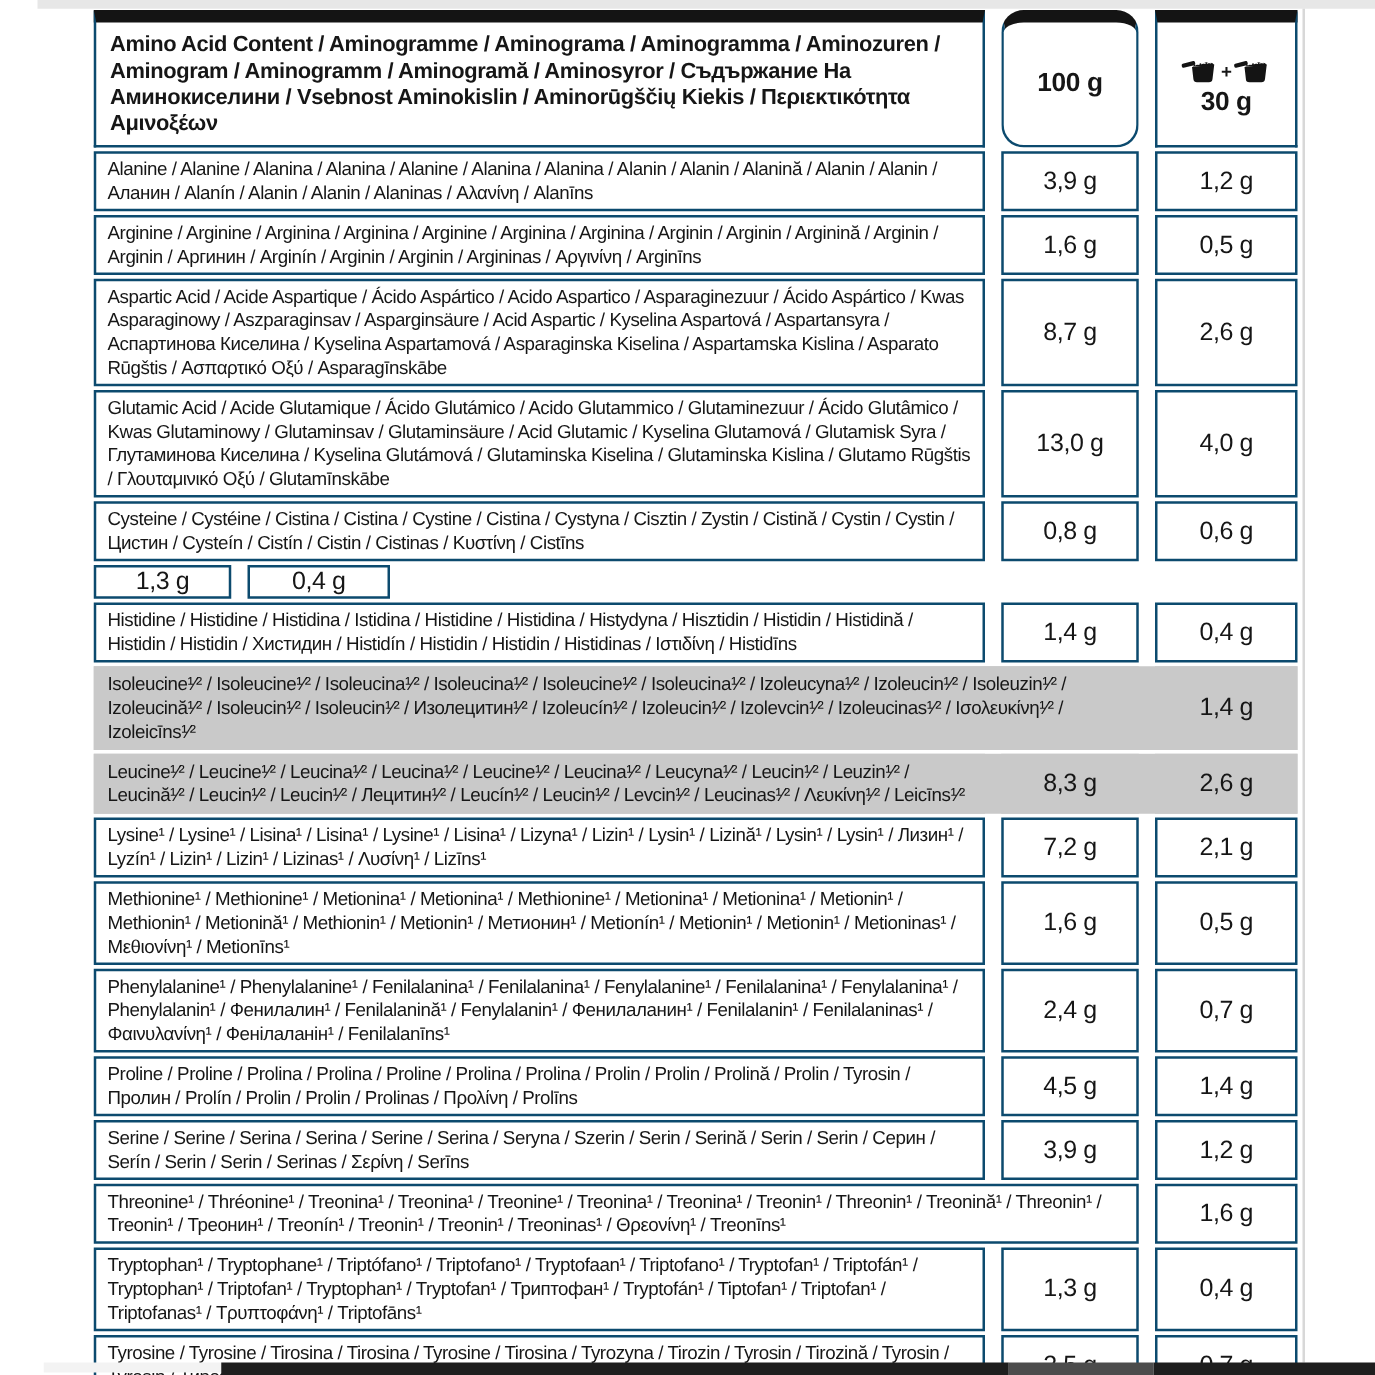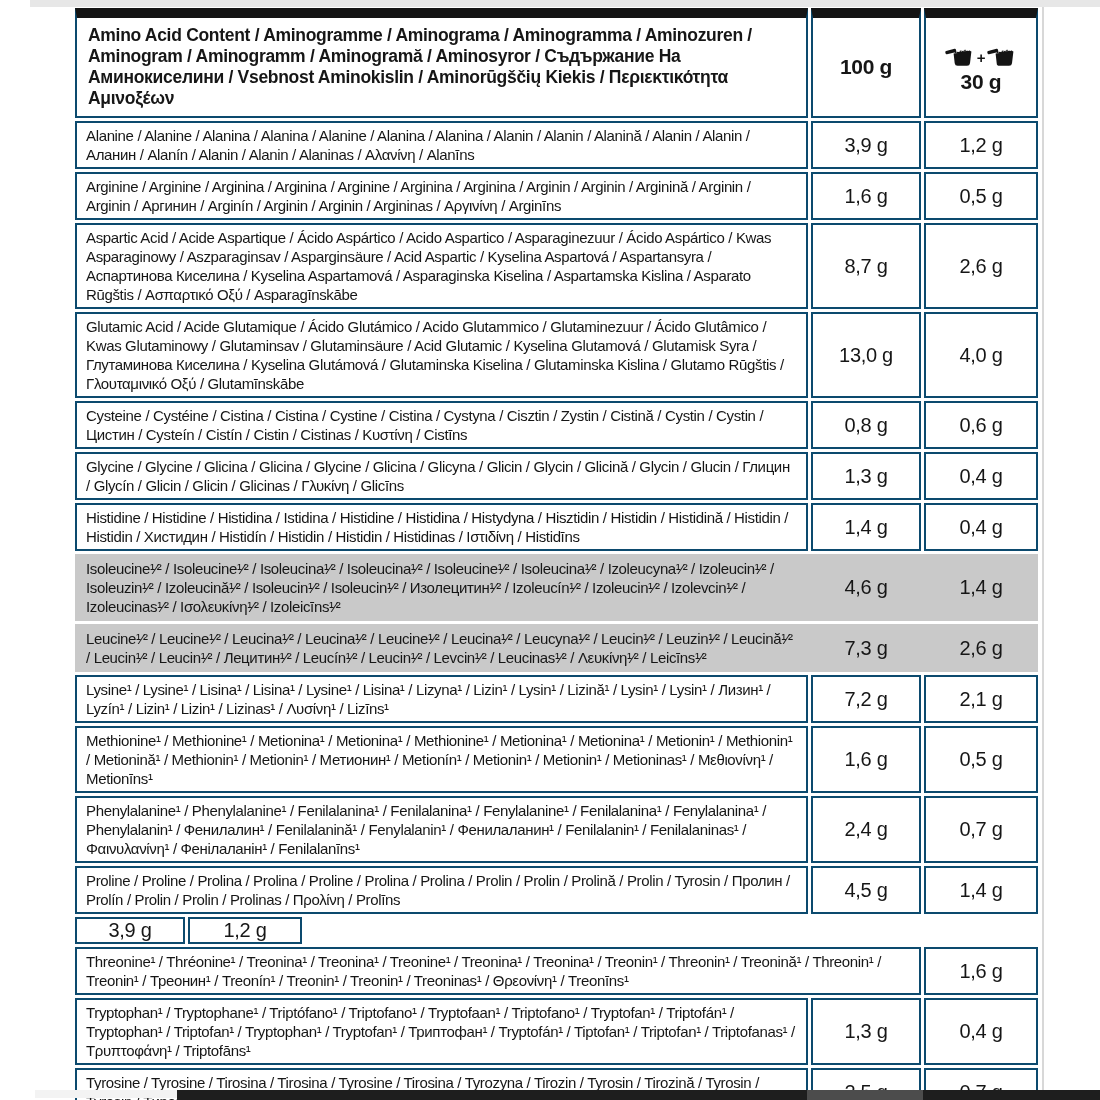--- a/index.html
+++ b/index.html
@@ -4,37 +4,37 @@
 <style>
   html,body{margin:0;padding:0;}
   body{
     width:1100px;height:1100px;position:relative;background:#ffffff;
     font-family:"Liberation Sans", sans-serif;color:#161616;overflow:hidden;
   }
   .top-strip{position:absolute;top:0;left:30px;right:0;height:7px;background:#e7e7e7;}
   .right-fold{position:absolute;top:7px;bottom:10px;left:1042px;width:2px;background:#d8d8d8;}
 
   .tablewrap{position:absolute;top:8px;left:75px;width:963px;}
-  .row{display:flex;gap:3px;margin-bottom:3px;}
+  .row{display:flex;gap:13px;margin-bottom:3px;}
   .cell{background:#ffffff;border:2px solid #0c4a6e;box-sizing:border-box;}
   .cell.name{
     flex:1;padding:3px 9px;font-size:15px;line-height:19px;
     letter-spacing:-0.35px;font-weight:500;text-align:left;
   }
   .cell.v100{width:110px;display:flex;align-items:center;justify-content:center;font-size:20px;letter-spacing:-0.3px;}
   .cell.v30{width:114px;display:flex;align-items:center;justify-content:center;font-size:20px;letter-spacing:-0.3px;}
 
   .row.hl{background:#c9c9c9;}
   .row.hl .cell{background:#c9c9c9;border-color:transparent;}
 
   .row.header .cell{border-top:10px solid #141414;}
   .row.header .cell.name{
     font-size:17.5px;font-weight:bold;line-height:21px;padding:7px 11px;letter-spacing:-0.3px;
   }
-  .row.header .cell.v100{font-size:21px;font-weight:bold;}
+  .row.header .cell.v100{font-size:21px;font-weight:bold;border-radius:18px;}
   .row.header .cell.v30{flex-direction:column;font-size:21px;font-weight:bold;padding-top:6px;}
   .scoops{display:flex;align-items:center;gap:2px;margin-bottom:1px;}
   .scoops .plus{font-size:15px;font-weight:bold;line-height:1;}
 
   .bb-left{position:absolute;bottom:2px;left:35px;width:142px;height:8px;background:#f3f3f3;}
   .bb{position:absolute;bottom:0;height:10px;}
   .bb.d1{left:177px;width:630px;background:#1e1e1e;}
   .bb.g1{left:807px;width:116px;background:#4c4c4c;}
   .bb.d2{left:923px;width:177px;background:#1e1e1e;}
 </style>
@@ -91,37 +91,35 @@
         <div class="cell name">Glutamic Acid / Acide Glutamique / Ácido Glutámico / Acido Glutammico / Glutaminezuur / Ácido Glutâmico / Kwas Glutaminowy / Glutaminsav / Glutaminsäure / Acid Glutamic / Kyselina Glutamová / Glutamisk Syra / Глутаминова Киселина / Kyselina Glutámová / Glutaminska Kiselina / Glutaminska Kislina / Glutamo Rūgštis / Γλουταμινικό Οξύ / Glutamīnskābe</div>
         <div class="cell v100">13,0 g</div>
         <div class="cell v30">4,0 g</div>
       </div>
       <div class="row">
         <div class="cell name">Cysteine / Cystéine / Cistina / Cistina / Cystine / Cistina / Cystyna / Cisztin / Zystin / Cistină / Cystin / Cystin / Цистин / Cysteín / Cistín / Cistin / Cistinas / Κυστίνη / Cistīns</div>
         <div class="cell v100">0,8 g</div>
         <div class="cell v30">0,6 g</div>
       </div>
       <div class="row">
-        <div class="cell name">Glycine / Glycine / Glicina / Glicina / Glycine / Glicina / Glicyna / Glicin / Glycin / Glicină / Glycin / Glucin / Глицин / Glycín / Glicin / Glicin / Glicinas / Γλυκίνη / Glicīns</div>
         <div class="cell v100">1,3 g</div>
         <div class="cell v30">0,4 g</div>
       </div>
       <div class="row">
         <div class="cell name">Histidine / Histidine / Histidina / Istidina / Histidine / Histidina / Histydyna / Hisztidin / Histidin / Histidină / Histidin / Histidin / Хистидин / Histidín / Histidin / Histidin / Histidinas / Ιστιδίνη / Histidīns</div>
         <div class="cell v100">1,4 g</div>
         <div class="cell v30">0,4 g</div>
       </div>
       <div class="row hl">
         <div class="cell name">Isoleucine¹⁄² / Isoleucine¹⁄² / Isoleucina¹⁄² / Isoleucina¹⁄² / Isoleucine¹⁄² / Isoleucina¹⁄² / Izoleucyna¹⁄² / Izoleucin¹⁄² / Isoleuzin¹⁄² / Izoleucină¹⁄² / Isoleucin¹⁄² / Isoleucin¹⁄² / Изолецитин¹⁄² / Izoleucín¹⁄² / Izoleucin¹⁄² / Izolevcin¹⁄² / Izoleucinas¹⁄² / Ισολευκίνη¹⁄² / Izoleicīns¹⁄²</div>
-        <div class="cell v100">4,6 g</div>
         <div class="cell v30">1,4 g</div>
       </div>
       <div class="row hl">
         <div class="cell name">Leucine¹⁄² / Leucine¹⁄² / Leucina¹⁄² / Leucina¹⁄² / Leucine¹⁄² / Leucina¹⁄² / Leucyna¹⁄² / Leucin¹⁄² / Leuzin¹⁄² / Leucină¹⁄² / Leucin¹⁄² / Leucin¹⁄² / Лецитин¹⁄² / Leucín¹⁄² / Leucin¹⁄² / Levcin¹⁄² / Leucinas¹⁄² / Λευκίνη¹⁄² / Leicīns¹⁄²</div>
-        <div class="cell v100">7,3 g</div>
+        <div class="cell v100">8,3 g</div>
         <div class="cell v30">2,6 g</div>
       </div>
       <div class="row">
         <div class="cell name">Lysine¹ / Lysine¹ / Lisina¹ / Lisina¹ / Lysine¹ / Lisina¹ / Lizyna¹ / Lizin¹ / Lysin¹ / Lizină¹ / Lysin¹ / Lysin¹ / Лизин¹ / Lyzín¹ / Lizin¹ / Lizin¹ / Lizinas¹ / Λυσίνη¹ / Lizīns¹</div>
         <div class="cell v100">7,2 g</div>
         <div class="cell v30">2,1 g</div>
       </div>
       <div class="row">
         <div class="cell name">Methionine¹ / Methionine¹ / Metionina¹ / Metionina¹ / Methionine¹ / Metionina¹ / Metionina¹ / Metionin¹ / Methionin¹ / Metionină¹ / Methionin¹ / Metionin¹ / Метионин¹ / Metionín¹ / Metionin¹ / Metionin¹ / Metioninas¹ / Μεθιονίνη¹ / Metionīns¹</div>
         <div class="cell v100">1,6 g</div>
@@ -131,20 +129,21 @@
         <div class="cell name">Phenylalanine¹ / Phenylalanine¹ / Fenilalanina¹ / Fenilalanina¹ / Fenylalanine¹ / Fenilalanina¹ / Fenylalanina¹ / Phenylalanin¹ / Фенилалин¹ / Fenilalanină¹ / Fenylalanin¹ / Фенилаланин¹ / Fenilalanin¹ / Fenilalaninas¹ / Φαινυλανίνη¹ / Фенілаланін¹ / Fenilalanīns¹</div>
         <div class="cell v100">2,4 g</div>
         <div class="cell v30">0,7 g</div>
       </div>
       <div class="row">
         <div class="cell name">Proline / Proline / Prolina / Prolina / Proline / Prolina / Prolina / Prolin / Prolin / Prolină / Prolin / Tyrosin / Пролин / Prolín / Prolin / Prolin / Prolinas / Προλίνη / Prolīns</div>
         <div class="cell v100">4,5 g</div>
         <div class="cell v30">1,4 g</div>
       </div>
       <div class="row">
+        <div class="cell name">Serine / Serine / Serina / Serina / Serine / Serina / Seryna / Szerin / Serin / Serină / Serin / Serin / Серин / Serín / Serin / Serin / Serinas / Σερίνη / Serīns</div>
         <div class="cell v100">3,9 g</div>
         <div class="cell v30">1,2 g</div>
       </div>
       <div class="row">
         <div class="cell name">Threonine¹ / Thréonine¹ / Treonina¹ / Treonina¹ / Treonine¹ / Treonina¹ / Treonina¹ / Treonin¹ / Threonin¹ / Treonină¹ / Threonin¹ / Treonin¹ / Треонин¹ / Treonín¹ / Treonin¹ / Treonin¹ / Treoninas¹ / Θρεονίνη¹ / Treonīns¹</div>
         <div class="cell v30">1,6 g</div>
       </div>
       <div class="row">
         <div class="cell name">Tryptophan¹ / Tryptophane¹ / Triptófano¹ / Triptofano¹ / Tryptofaan¹ / Triptofano¹ / Tryptofan¹ / Triptofán¹ / Tryptophan¹ / Triptofan¹ / Tryptophan¹ / Tryptofan¹ / Триптофан¹ / Tryptofán¹ / Tiptofan¹ / Triptofan¹ / Triptofanas¹ / Τρυπτοφάνη¹ / Triptofāns¹</div>
         <div class="cell v100">1,3 g</div>

